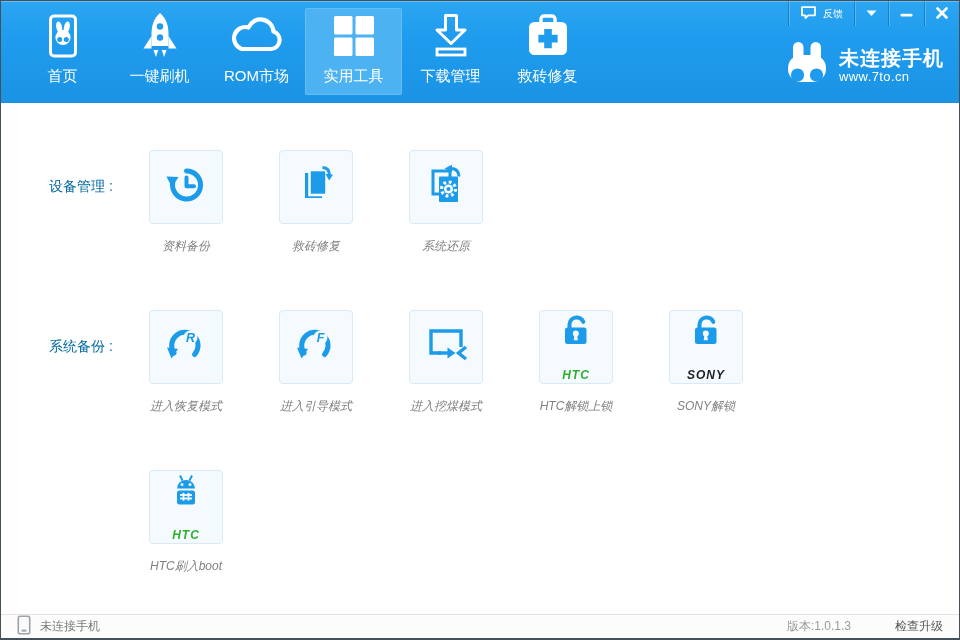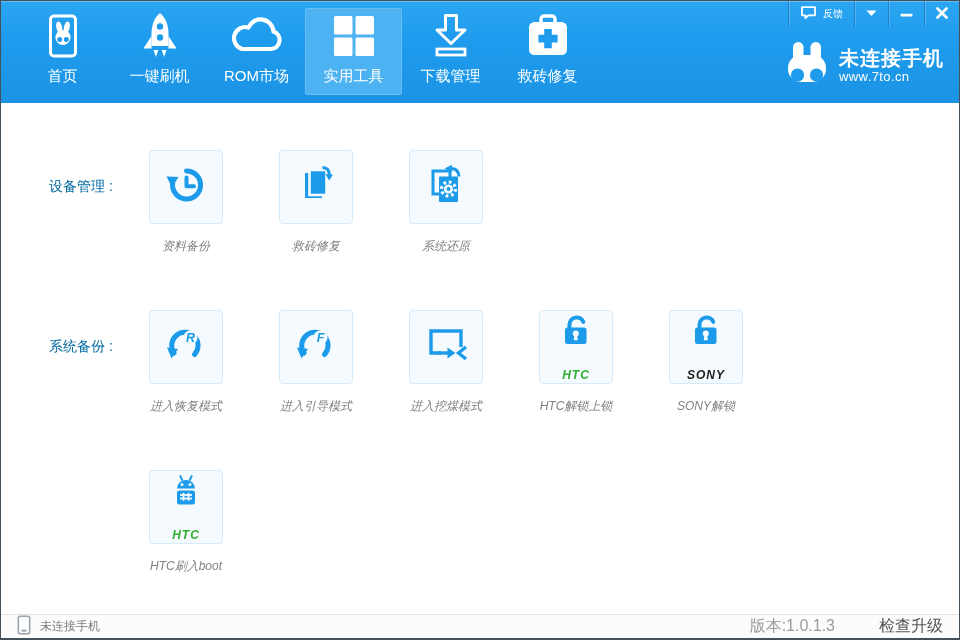--- a/index.html
+++ b/index.html
@@ -58,21 +58,21 @@
   .badge{font-size:12px;font-weight:bold;letter-spacing:1px;margin-top:18px;line-height:1;}
   .badge-green{color:#2fae2f;}
   .badge-dark{color:#1f1f1f;}
   
   .footer{
     position:absolute;left:0;right:0;bottom:0;height:24px;box-sizing:border-box;
     border-top:1px solid #e2e2e2;background:#fcfcfc;
     display:flex;align-items:center;padding:8px 16px;
   }
   .footer-status{display:flex;align-items:center;gap:9px;font-size:12px;color:#7b7b7b;}
-  .footer-right{margin-left:auto;display:flex;align-items:flex-end;gap:44px;font-size:16px;}
+  .footer-right{margin-left:auto;display:flex;align-items:flex-end;gap:44px;font-size:12px;}
   .version{color:#9b9b9b;}
   .check-update{color:#565656;cursor:pointer;}
 </style>
 </head>
 <body>
 
 <div class="window">
 
   <div class="header">
 

